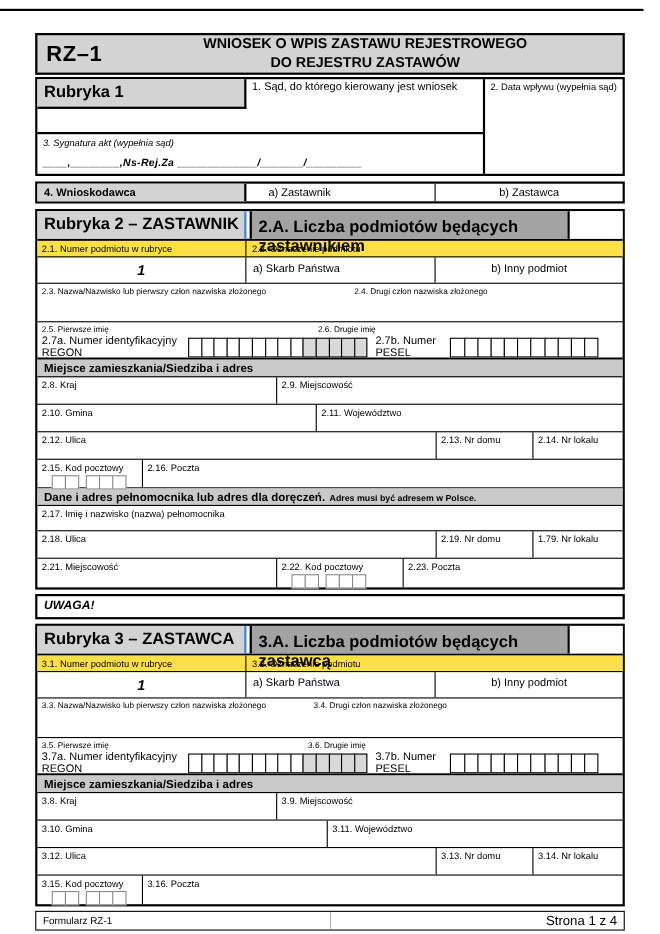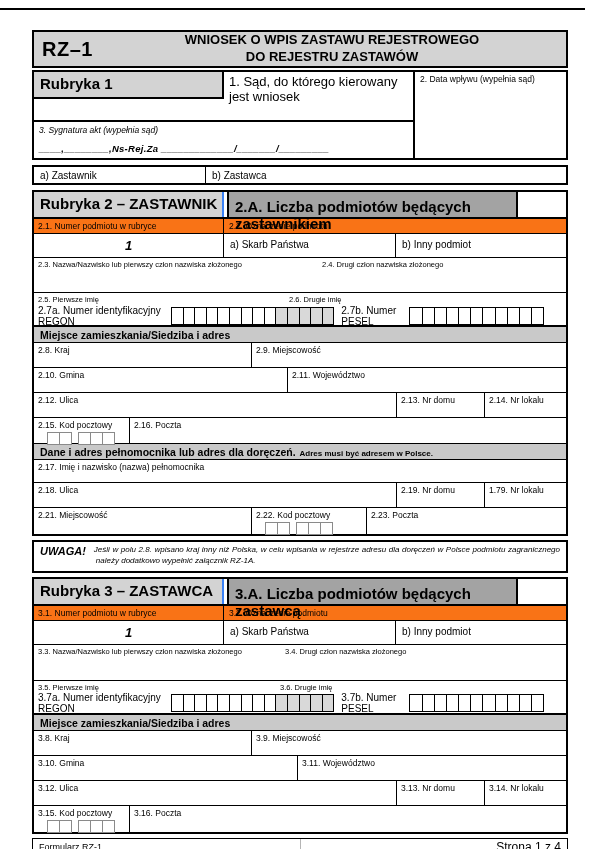--- a/index.html
+++ b/index.html
@@ -18,45 +18,45 @@
   .regbox { width:78px; background:#fff; border-right:2px solid #000; display:flex; flex-direction:column; justify-content:center; align-items:center; font-weight:bold; font-size:11px; line-height:1.25; }
   .rzbox { width:70px; display:flex; align-items:center; padding-left:8px; font-weight:bold; font-size:20px; letter-spacing:.5px; }
   .titlebox { flex:1; display:flex; flex-direction:column; justify-content:center; text-align:center; font-weight:bold; font-size:13px; line-height:1.3; padding-right:6px; }
 
   
   .sec { border:2px solid #000; }
   .r1 { height:90px; display:flex; margin-bottom:5px; }
   .r1l { flex:1; display:flex; flex-direction:column; border-right:2px solid #000; }
   .r1top { display:flex; height:27px; }
   .rub1 { width:190px; background:#d3d3d3; border-right:2px solid #000; border-bottom:2px solid #000; font-weight:bold; font-size:15px; padding:3px 0 0 6px; }
-  .f1 { flex:1; font-size:13px; padding:2px 5px; }
+  .f1 { flex:1; font-size:10px; padding:2px 5px; }
   .r1mid { flex:1; }
   .f3 { height:38px; border-top:2px solid #000; font-size:8.5px; padding:3px 5px;font-style:italic; }
   .f3line { font-weight:bold; font-size:9.5px; margin-top:8px; letter-spacing:.3px; }
-  .r1r { width:151px; font-size:8.5px; padding:2px 5px; }
+  .r1r { width:125px; font-size:8.5px; padding:2px 5px; }
 
   
   .row4 { display:flex; height:20px; border:2px solid #000; margin-bottom:5px; font-size:10px; }
   .w0 { width:190px; background:#d3d3d3; font-weight:bold; border-right:2px solid #000; padding:3px 6px; }
-  .wa { width:172px; border-right:1px solid #000; padding:3px 6px; }
-  .wb { flex:1; padding:3px 6px; }
+  .wa { width:172px; border-right:1px solid #000; padding:3px 20px; }
+  .wb { flex:1; padding:3px 6px;text-align:center; }
 
   
   .secbox { margin-bottom:4px; }
   .sechead { display:flex; height:27px; border-bottom:2px solid #000; }
   .sectitle { width:190px; background:#d3d3d3; border-right:2px solid #3b82f6; font-weight:bold; font-size:15px; padding:3px 0 0 6px; }
   .seccount { flex:1; background:#a3a3a3; margin-left:3px; border-left:2px solid #000; border-right:2px solid #000; font-weight:bold; font-size:15px; padding:6px 0 0 6px; }
   .seccountbox { width:48px; background:#fff; }
-  .lblrow { display:flex; height:15px; background:#f97316; border-bottom:1px solid #000; font-size:8.5px; }
+  .lblrow { display:flex; height:15px; background:#fde047; border-bottom:1px solid #000; font-size:8.5px; }
   .l1 { width:190px; border-right:1px solid #000; padding:2px 4px; }
   .l2 { flex:1; padding:2px 5px; }
   .valrow { display:flex; height:24px; border-bottom:1px solid #000; font-size:10px; }
   .v1 { width:190px; border-right:1px solid #000; text-align:center; font-weight:bold; font-style:italic; font-size:13px; padding-top:4px; }
   .va { width:172px; border-right:1px solid #000; padding:5px 6px; }
-  .vb { flex:1; padding:5px 6px; }
+  .vb { flex:1; padding:5px 6px;text-align:center; }
   .bigcell { height:35px; border-bottom:1px solid #000; font-size:7.5px; position:relative; padding:2px 4px; }
   .bigcell .second, .namesrow .second { position:absolute; top:2px; }
   .namesrow { height:13px; font-size:7.5px; position:relative; padding:2px 4px; }
   .regonrow { display:flex; align-items:center; height:21px; border-bottom:2px solid #000; font-size:10px; }
   .regonlbl { width:138px; padding-left:4px; }
   .pesellbl { width:76px; padding-left:7px; }
   .cellwrap { display:flex; }
   .cell { width:12.6px; height:18px; border:1px solid #000; margin-left:-1px; background:#fff; display:inline-block; }
   .cell.g { background:#d9d9d9; }
   .pesel .cell { width:13.2px; }
@@ -111,20 +111,21 @@
       <div class="r1mid"></div>
       <div class="f3">
         <div>3. Sygnatura akt (wypełnia sąd)</div>
         <div class="f3line">____,________,Ns-Rej.Za _____________/_______/_________</div>
       </div>
     </div>
     <div class="r1r">2. Data wpływu (wypełnia sąd)</div>
   </div>
 
   <div class="row4">
+    <div class="w0">4. Wnioskodawca</div>
     <div class="wa">a) Zastawnik</div>
     <div class="wb">b) Zastawca</div>
   </div>
 
   <div class="sec secbox">
     <div class="sechead">
       <div class="sectitle">Rubryka 2 – ZASTAWNIK</div>
       <div class="seccount">2.A. Liczba podmiotów będących zastawnikiem</div>
       <div class="seccountbox"></div>
     </div>
@@ -229,24 +230,20 @@
             <span class="pcell"></span>
             <span class="pcell"></span>
           </div>
       </div>
       <div class="fc last flex1">2.23. Poczta</div>
     </div>
   </div>
 
   <div class="uwaga">
     <span class="uwlbl">UWAGA!</span>
-    <span class="uwtext">
-      <span class="uwline1" style="display:block">Jeśli w polu 2.8. wpisano kraj inny niż Polska, w celu wpisania w rejestrze adresu dla doręczeń w Polsce podmiotu zagranicznego</span>
-      <span class="uwline2" style="display:block">należy dodatkowo wypełnić załącznik RZ-1A.</span>
-    </span>
   </div>
 
   <div class="sec secbox">
     <div class="sechead">
       <div class="sectitle">Rubryka 3 – ZASTAWCA</div>
       <div class="seccount">3.A. Liczba podmiotów będących zastawcą</div>
       <div class="seccountbox"></div>
     </div>
     <div class="lblrow">
       <div class="l1">3.1. Numer podmiotu w rubryce</div>

